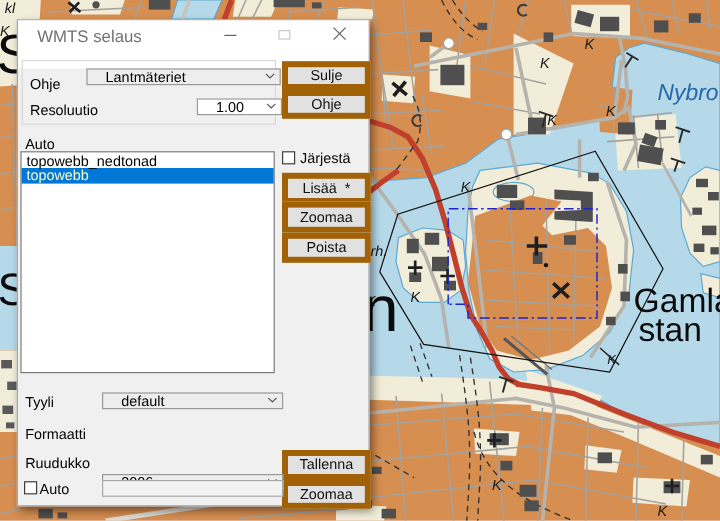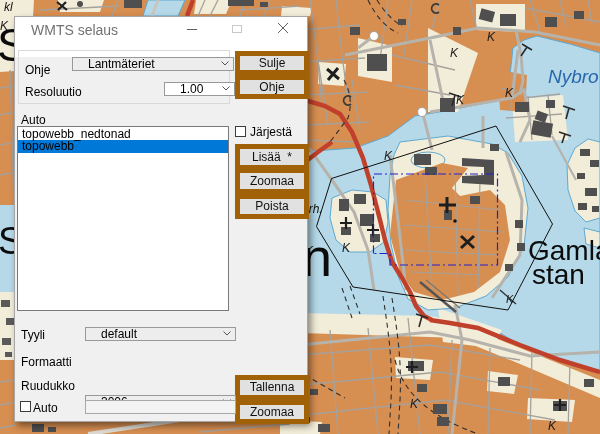--- a/index.html
+++ b/index.html
@@ -330,21 +330,21 @@
         <svg width="8" height="5" viewBox="0 0 8 5">
           <path d="M0.5,0.5 L4,4 L7.5,0.5" stroke="#555" fill="none"></path>
         </svg>
       </span>
   </div>
 
   <div class="abs" style="left:6px;top:96px;">Auto</div>
 
   <div class="abs" style="left:2px;top:109px;width:210px;height:183px;background:#fff;border:1px solid #7a7a7a;">
     <div style="padding:1px 0 0 4px;height:12px;line-height:12px;">topowebb_nedtonad</div>
-    <div style="height:13px;line-height:13px;background:#0078d7;color:#000000;padding-left:4px;">topowebb</div>
+    <div style="height:13px;line-height:13px;background:#0078d7;color:#fef9c3;padding-left:4px;">topowebb</div>
   </div>
 
   <div class="cb" style="left:220px;top:109px;"></div>
   <div class="abs" style="left:235px;top:108px;">Järjestä</div>
 
   <div class="btn" style="top:34px;height:14px;line-height:14px;">Sulje</div>
   <div class="btn" style="top:58px;height:14px;line-height:14px;">Ohje</div>
   <div class="btn" style="top:127px;height:16px;line-height:16px;">Lisää&nbsp; *</div>
   <div class="btn" style="top:151px;height:16px;line-height:16px;">Zoomaa</div>
   <div class="btn" style="top:177px;height:15px;line-height:15px;">Poista</div>

